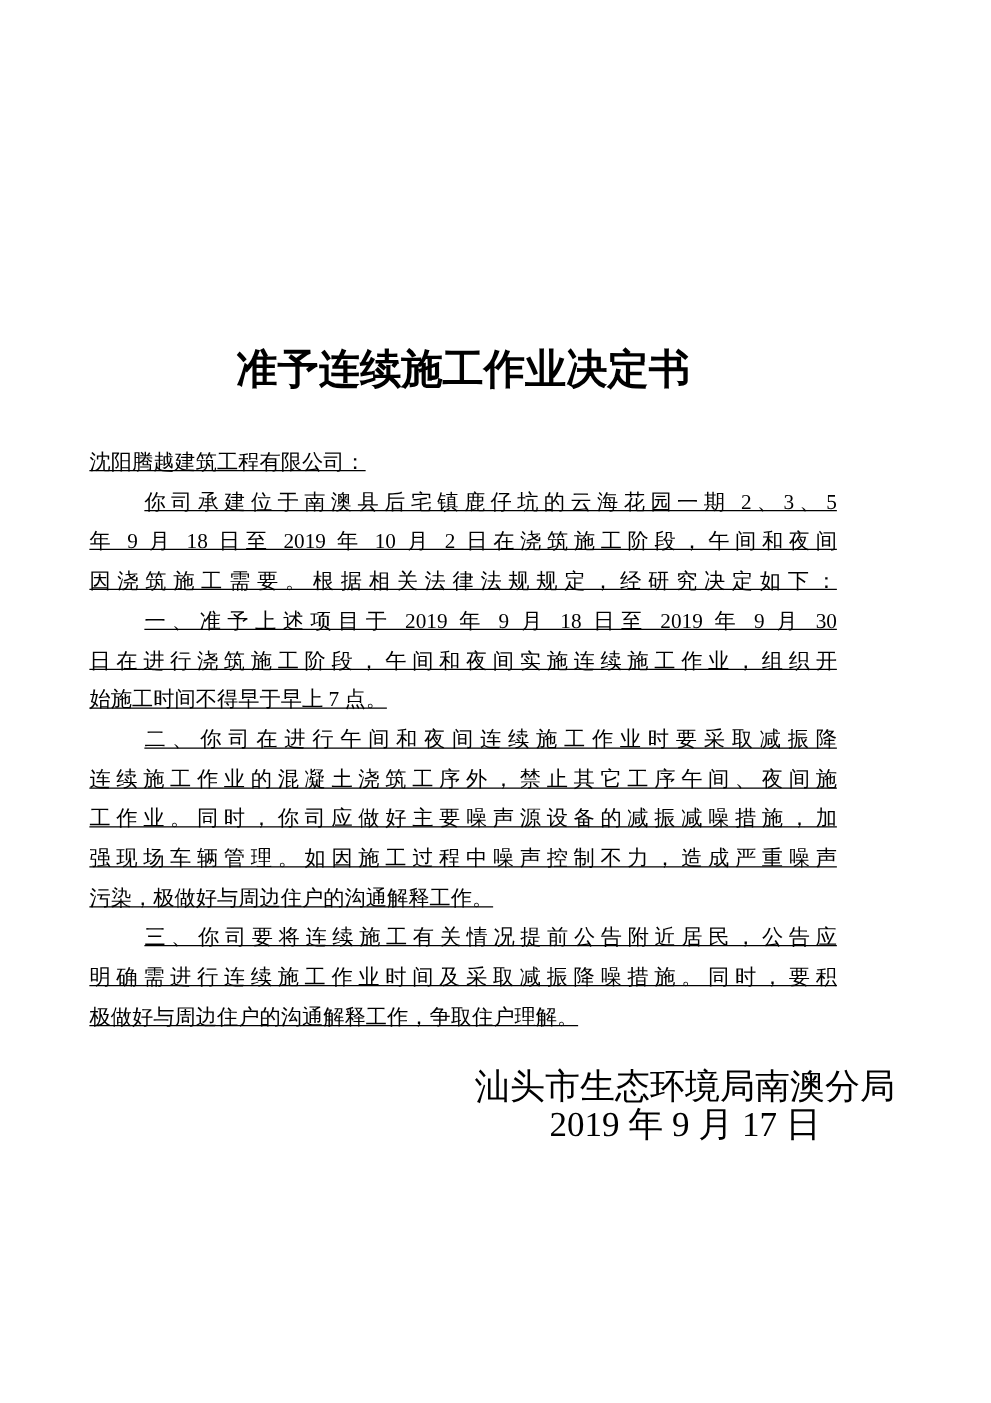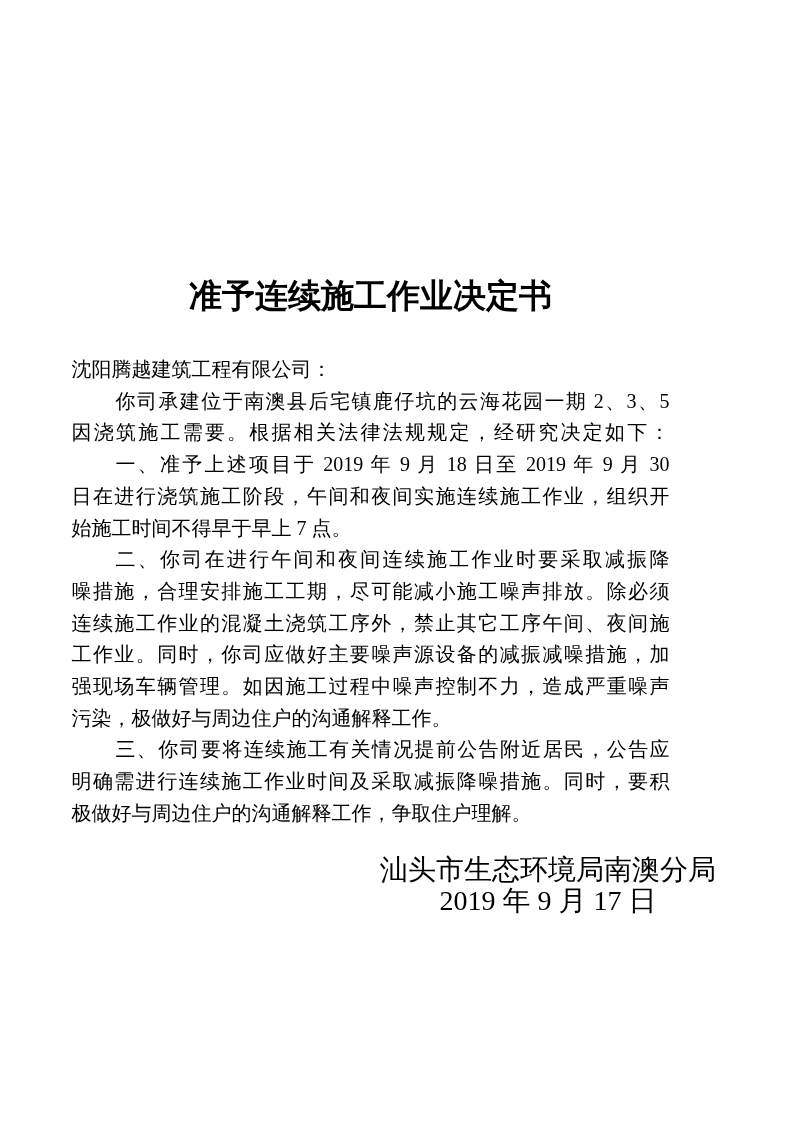--- a/index.html
+++ b/index.html
@@ -20,22 +20,23 @@
     margin-right: auto;
     text-align: center;
     font-size: 33px;
     font-weight: bold;
     line-height: 40px;
     white-space: nowrap;
   }
   .doc-body {
     width: 598px;
     margin: 38px auto 0 auto;
-    font-size: 20px;
+    font-size: 17px;
     line-height: 31.7px;
+    text-decoration: underline;
   }
   .line {
     text-align: justify;
     text-align-last: justify;
   }
   .line.short {
     text-align: left;
     text-align-last: left;
   }
   .line.indent {
@@ -54,28 +55,28 @@
 
 <div class="page">
 
   <div class="doc-title">准予连续施工作业决定书</div>
 
   <div class="doc-body">
 
     <div class="line short">沈阳腾越建筑工程有限公司：</div>
 
     <div class="line indent">你司承建位于南澳县后宅镇鹿仔坑的云海花园一期 2、3、5</div>
+    <div class="line">年 9 月 18 日至 2019 年 10 月 2 日在浇筑施工阶段，午间和夜间</div>
     <div class="line">因浇筑施工需要。根据相关法律法规规定，经研究决定如下：</div>
 
     <div class="line indent">一、准予上述项目于 2019 年 9 月 18 日至 2019 年 9 月 30</div>
     <div class="line">日在进行浇筑施工阶段，午间和夜间实施连续施工作业，组织开</div>
     <div class="line short">始施工时间不得早于早上 7 点。</div>
 
     <div class="line indent">二、你司在进行午间和夜间连续施工作业时要采取减振降</div>
-    <div class="line">噪措施，合理安排施工工期，尽可能减小施工噪声排放。除必须</div>
     <div class="line">连续施工作业的混凝土浇筑工序外，禁止其它工序午间、夜间施</div>
     <div class="line">工作业。同时，你司应做好主要噪声源设备的减振减噪措施，加</div>
     <div class="line">强现场车辆管理。如因施工过程中噪声控制不力，造成严重噪声</div>
     <div class="line short">污染，极做好与周边住户的沟通解释工作。</div>
 
     <div class="line indent">三、你司要将连续施工有关情况提前公告附近居民，公告应</div>
     <div class="line">明确需进行连续施工作业时间及采取减振降噪措施。同时，要积</div>
     <div class="line short">极做好与周边住户的沟通解释工作，争取住户理解。</div>
 
   </div>

